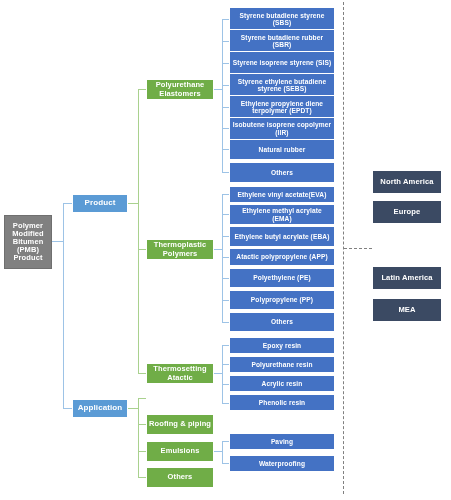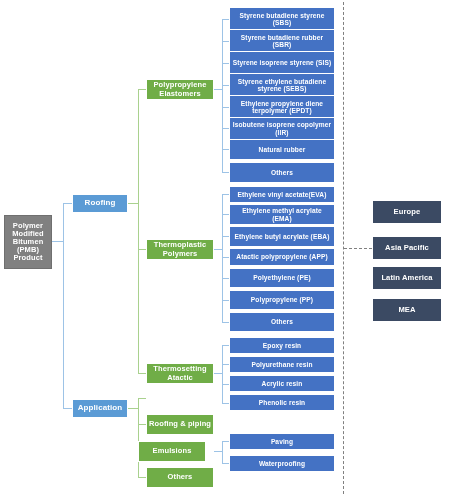--- a/index.html
+++ b/index.html
@@ -84,41 +84,41 @@
 
 <div id="diagram">
 
   <div class="node root" style="left:4px; top:215px; width:48px; height:54px;">Polymer Modified Bitumen (PMB) Product</div>
 
   <div class="conn" style="left:52px; top:241px; width:11px; height:1px;"></div>
   <div class="conn" style="left:63px; top:203px; width:1px; height:205px;"></div>
   <div class="conn" style="left:63px; top:203px; width:9px; height:1px;"></div>
   <div class="conn" style="left:63px; top:408px; width:9px; height:1px;"></div>
 
-  <div class="node cat" style="left:72px; top:194px; width:56px; height:19px;">Roofing</div>
+  <div class="node cat" style="left:72px; top:194px; width:56px; height:19px;">Product</div>
   <div class="node cat" style="left:72px; top:399px; width:56px; height:19px;">Application</div>
 
   <div class="conn g" style="left:128px; top:203px; width:10px; height:1px;"></div>
   <div class="conn g" style="left:138px; top:89px; width:1px; height:285px;"></div>
   <div class="conn g" style="left:138px; top:89px; width:8px; height:1px;"></div>
   <div class="conn g" style="left:138px; top:249px; width:8px; height:1px;"></div>
   <div class="conn g" style="left:138px; top:373px; width:8px; height:1px;"></div>
 
   <div class="conn g" style="left:128px; top:408px; width:10px; height:1px;"></div>
   <div class="conn g" style="left:138px; top:398px; width:1px; height:79px;"></div>
   <div class="conn g" style="left:138px; top:398px; width:8px; height:1px;"></div>
   <div class="conn g" style="left:138px; top:424px; width:8px; height:1px;"></div>
   <div class="conn g" style="left:138px; top:451px; width:8px; height:1px;"></div>
   <div class="conn g" style="left:138px; top:477px; width:8px; height:1px;"></div>
 
-  <div class="node green" style="left:146px; top:79px; width:68px; height:21px;">Polypropylene Elastomers</div>
+  <div class="node green" style="left:146px; top:79px; width:68px; height:21px;">Polyurethane Elastomers</div>
   <div class="node green" style="left:146px; top:239px; width:68px; height:21px;">Thermoplastic Polymers</div>
   <div class="node green" style="left:146px; top:363px; width:68px; height:21px;">Thermosetting Atactic</div>
   <div class="node green" style="left:146px; top:414px; width:68px; height:21px;">Roofing  &amp; piping</div>
-  <div class="node green" style="left:138px; top:441px; width:68px; height:21px;">Emulsions</div>
+  <div class="node green" style="left:146px; top:441px; width:68px; height:21px;">Emulsions</div>
   <div class="node green" style="left:146px; top:467px; width:68px; height:21px;">Others</div>
 
   <div class="conn" style="left:214px; top:89px; width:8px; height:1px;"></div>
   <div class="conn" style="left:222px; top:19px; width:1px; height:153px;"></div>
   <div class="conn" style="left:222px; top:19px; width:7px; height:1px;"></div>
   <div class="conn" style="left:222px; top:41px; width:7px; height:1px;"></div>
   <div class="conn" style="left:222px; top:63px; width:7px; height:1px;"></div>
   <div class="conn" style="left:222px; top:85px; width:7px; height:1px;"></div>
   <div class="conn" style="left:222px; top:107px; width:7px; height:1px;"></div>
   <div class="conn" style="left:222px; top:128px; width:7px; height:1px;"></div>
@@ -168,18 +168,18 @@
   <div class="conn" style="left:222px; top:441px; width:1px; height:22px;"></div>
   <div class="conn" style="left:222px; top:441px; width:7px; height:1px;"></div>
   <div class="conn" style="left:222px; top:463px; width:7px; height:1px;"></div>
 
   <div class="node blue" style="left:229px; top:433px; width:106px; height:17px;">Paving</div>
   <div class="node blue" style="left:229px; top:455px; width:106px; height:17px;">Waterproofing</div>
 
   <div class="dashline" style="left:343px; top:2px; height:492px;"></div>
   <div class="dashstub" style="left:344px; top:248px; width:28px;"></div>
 
+  <div class="node region" style="left:372px; top:170px; width:70px; height:24px;">North America</div>
   <div class="node region" style="left:372px; top:200px; width:70px; height:24px;">Europe</div>
-  <div class="node region" style="left:372px; top:236px; width:70px; height:24px;">Asia Pacific</div>
   <div class="node region" style="left:372px; top:266px; width:70px; height:24px;">Latin America</div>
   <div class="node region" style="left:372px; top:298px; width:70px; height:24px;">MEA</div>
 
 </div>
 
 </body></html>

